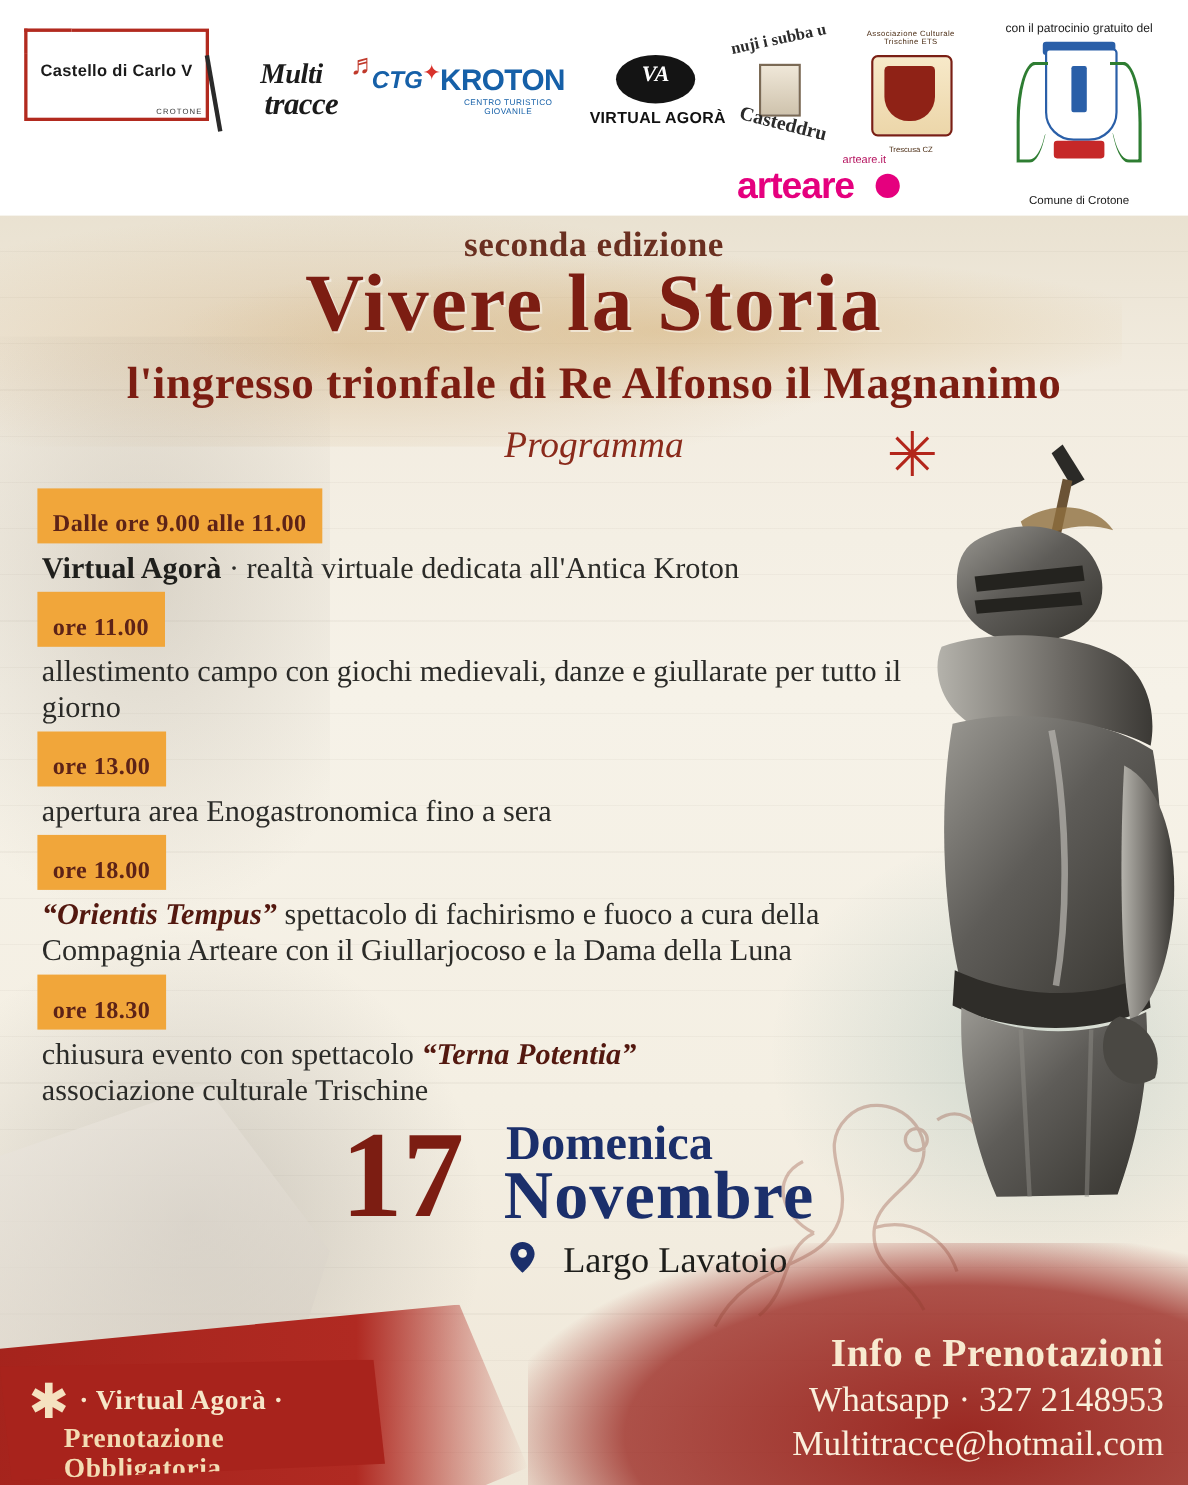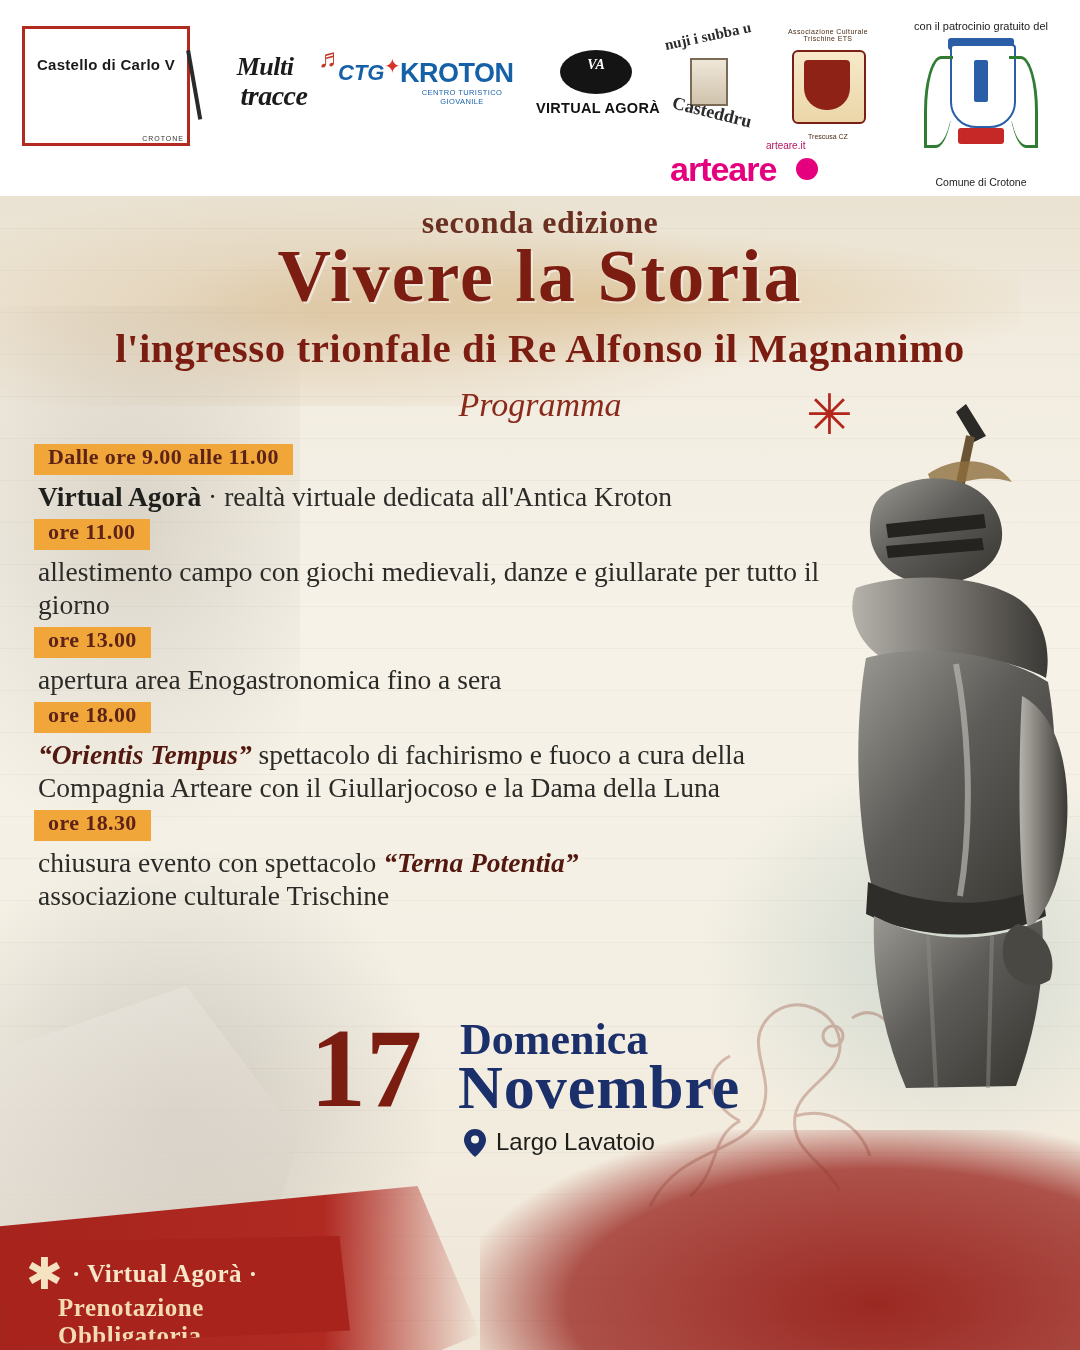--- a/index.html
+++ b/index.html
@@ -14,21 +14,21 @@
   .logobar{
     position:absolute; left:0; top:0; width:1080px; height:196px;
     background:#ffffff; z-index:30;
   }
   .logo-row{
     position:absolute; left:0; top:0; width:1080px; height:196px;
   }
   .logo{ position:absolute; text-align:center; }
 
   
-  .lg-castle{ left:22px; top:26px; width:168px; height:120px; }
+  .lg-castle{ left:22px; top:26px; width:168px; height:84px; }
   .lg-castle .frame{
     position:absolute; inset:0;
     border:3px solid #b22a1f;
   }
   .lg-castle .frame:before{
     content:""; position:absolute; left:-3px; top:-3px; width:40px; height:20px;
     border-left:3px solid #b22a1f; border-top:3px solid #b22a1f; background:#fff;
   }
   .lg-castle .cname{
     position:absolute; left:0; right:0; top:30px;
@@ -85,21 +85,21 @@
 
   
   .lg-va{ left:520px; top:50px; width:156px; height:88px; }
   .lg-va .badge{
     position:absolute; left:40px; top:0; width:72px; height:44px;
     background:#141414; border-radius:50%;
   }
   .lg-va .badge span{
     position:absolute; left:0; right:0; top:7px; color:#fff;
     font-family:"Liberation Serif", serif; font-style:italic; font-weight:bold;
-    font-size:14px; text-align:center;
+    font-size:20px; text-align:center;
   }
   .lg-va .vname{
     position:absolute; left:0; right:0; top:50px;
     font-family:"Liberation Sans", sans-serif; font-weight:bold;
     font-size:14.5px; color:#111; letter-spacing:.3px;
   }
 
   
   .lg-nuji{ left:646px; top:18px; width:124px; height:130px; }
   .lg-nuji .t1{
@@ -278,21 +278,21 @@
   .schedule{
     position:absolute; left:34px; top:258px; width:790px;
   }
   .item{ margin-bottom:6px; }
   .tagwrap{ display:block; }
   .tag{
     display:inline-block;
     background:#f1a63a; color:#5d2317;
     font-family:"Liberation Serif", serif; font-weight:bold;
     font-size:22px; line-height:22px;
-    padding:2px 14px 7px 14px;
+    padding:21px 14px 7px 14px;
     letter-spacing:.4px;
   }
   .desc{
     font-family:"Liberation Serif", serif;
     font-size:27.5px; line-height:33px; color:#2b2b28;
     margin:5px 0 0 4px;
   }
   .desc .lead{ font-weight:bold; color:#1f1f1c; }
   .desc .quoted{ font-weight:bold; font-style:italic; color:#53180f; }
 
@@ -315,22 +315,22 @@
     font-size:44px; line-height:44px; color:#1b2f6b;
   }
   .month{
     position:absolute; left:148px; top:46px;
     font-family:"Liberation Serif", serif; font-weight:bold;
     font-size:62px; line-height:62px; color:#1b2f6b; letter-spacing:1px;
   }
   .pin{
     position:absolute; left:152px; top:118px; width:26px; height:30px;
   }
-  .placetext{ position:absolute; left:186px; top:118px;
-    font-family:Liberation Sans, sans-serif; font-size:24px; color:#1d1d1a; }
+  .placetext{ position:absolute; left:202px; top:118px;
+    font-family:Liberation Serif, serif; font-size:33px; color:#1d1d1a; }
 
   
   .banner{
     position:absolute; left:0; top:1050px; width:350px; height:110px;
     background:#a8231c;
     clip-path:polygon(0 6%, 97% 0, 100% 86%, 3% 100%);
     color:#f7e6c8;
   }
   .banner .ast{
     position:absolute; left:26px; top:22px; font-size:44px; line-height:34px;
@@ -538,14 +538,19 @@
     </svg>
     <div class="placetext">Largo Lavatoio</div>
   </div>
 
   <div class="banner">
     <div class="ast">✱</div>
     <div class="l1">· Virtual Agorà ·</div>
     <div class="l2">Prenotazione Obbligatoria</div>
   </div>
 
+  <div class="info">
+    <div class="h">Info e Prenotazioni</div>
+    <div class="r">Whatsapp · 327 2148953</div>
+    <div class="r">Multitracce@hotmail.com</div>
+  </div>
 
 </div>
 
 </body></html>

